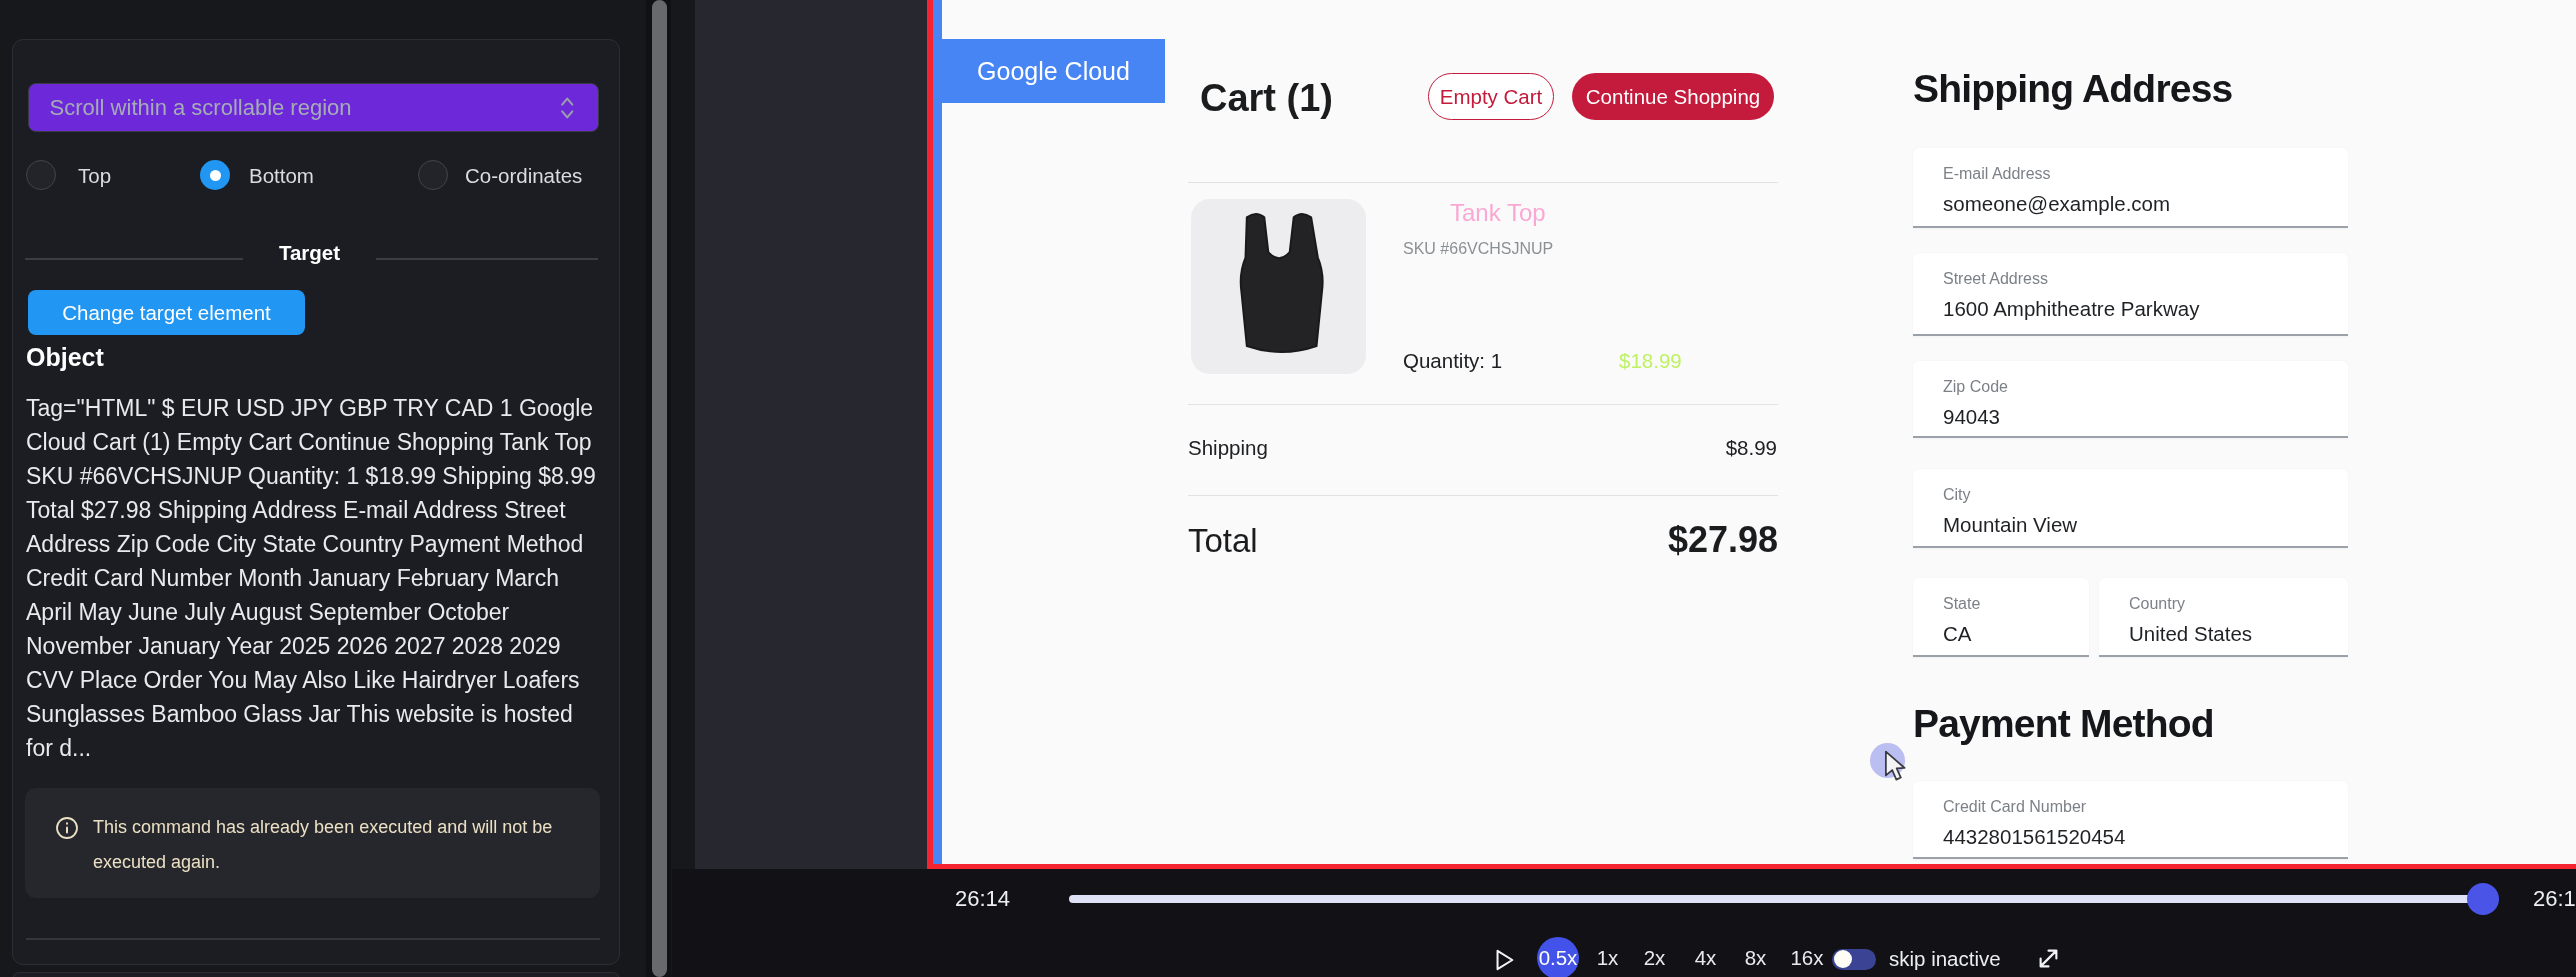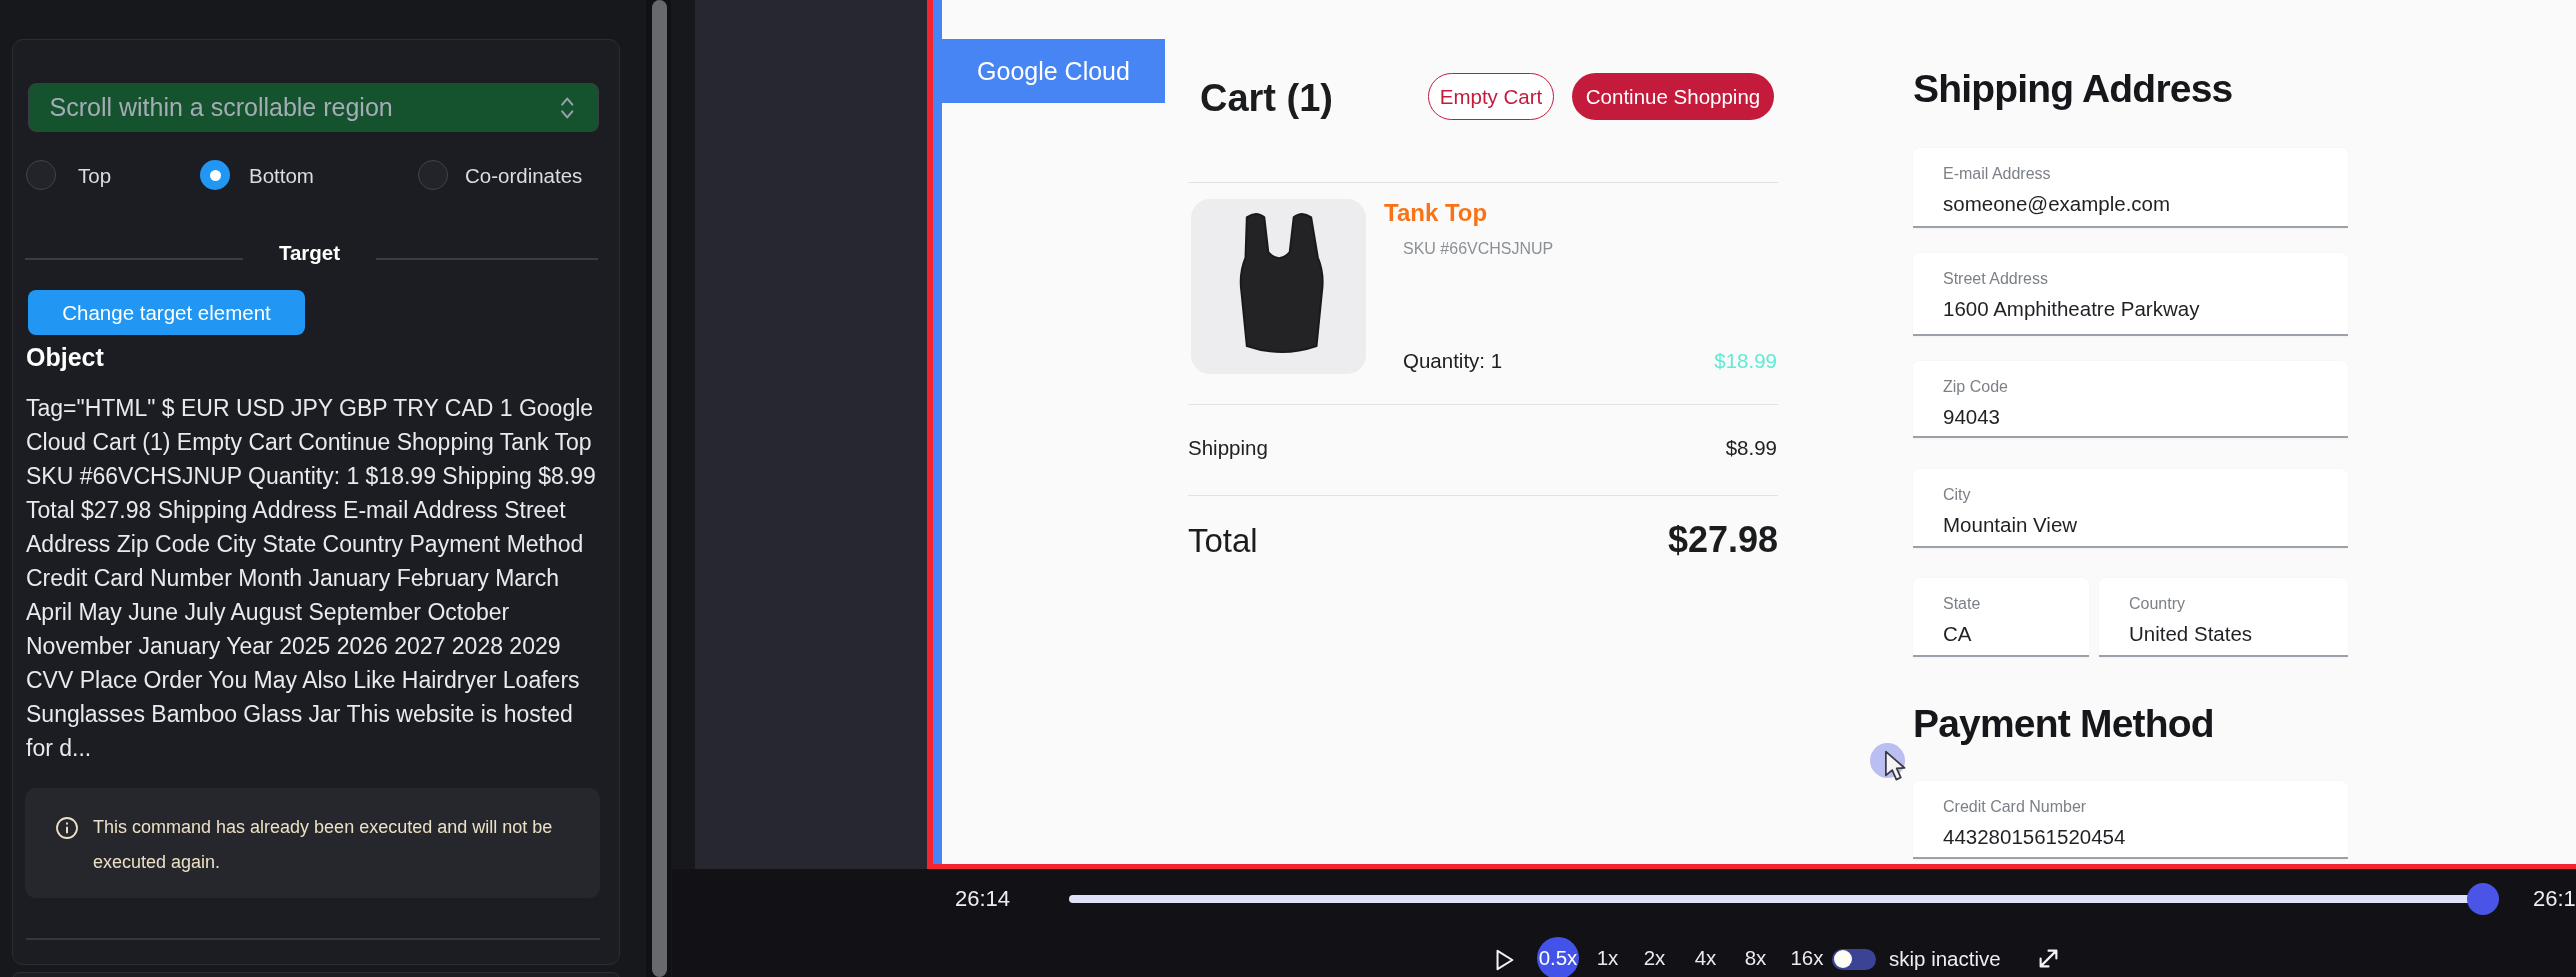--- a/index.html
+++ b/index.html
@@ -4,21 +4,21 @@
 <style>
   html,body{margin:0;padding:0;background:#17181c;}
   *{box-sizing:border-box;font-family:"Liberation Sans", sans-serif;}
   #root{position:relative;width:2576px;height:977px;overflow:hidden;background:#17181c;}
   .abs{position:absolute;}
 
   
   #sidebar{left:0;top:0;width:646px;height:977px;background:#17181c;}
   #sidebar-card{left:12px;top:39px;width:608px;height:926px;border:0.8px solid #2c2e36;border-radius:11px;background:#1b1d22;}
   #sidebar-card-next{left:12px;top:972px;width:608px;height:8px;border:0.8px solid #2c2e36;border-bottom:none;border-radius:11px 11px 0 0;background:#1b1d22;}
-  #action-select{left:28px;top:83px;width:571px;height:49px;border:1.6px solid #393c44;border-radius:8px;background:#14532d;display:flex;align-items:center;padding:0 20.5px;color:#a6acb6;font-size:25px;}
+  #action-select{left:28px;top:83px;width:571px;height:49px;border:1.6px solid #393c44;border-radius:8px;background:#6d28d9;display:flex;align-items:center;padding:0 20.5px;color:#a6acb6;font-size:22px;}
   #action-select .grow{flex:1;}
   .radio{width:30px;height:30px;border-radius:50%;}
   .radio.off{background:#22242a;border:1.6px solid #41444c;}
   .radio.on{background:#2196f3;display:flex;align-items:center;justify-content:center;}
   .radio.on .dot{width:11px;height:11px;border-radius:50%;background:#fff;}
   .radio-label{color:#d9dce0;font-size:20.5px;top:164px;}
   .divider-line{height:1.6px;background:#3a3d44;top:258px;}
   #target-label{top:241px;left:249px;width:121px;text-align:center;color:#ffffff;font-size:20.5px;font-weight:700;}
   #change-target-btn{left:28px;top:290px;width:277px;height:45px;border-radius:8px;background:#2196f3;color:#fff;font-size:20.5px;display:flex;align-items:center;justify-content:center;}
   #object-heading{left:26px;top:343px;color:#fff;font-size:25px;font-weight:700;}
@@ -40,24 +40,24 @@
   #hl-left-blue{left:932px;top:0;width:9.5px;height:864px;background:#4785f4;}
   #hl-bottom-red{left:927px;top:864px;width:1649px;height:4.7px;background:#f42431;}
   #brand-badge{left:942px;top:39px;width:223px;height:64px;background:#4785f4;color:#fff;font-size:25px;display:flex;align-items:center;justify-content:center;}
 
   
   #cart-title{left:1186px;top:77px;font-size:38px;font-weight:700;color:#1b1c1e;margin-left:14px;}
   #empty-cart-btn{left:1428px;top:73px;width:126px;height:47px;border:1.6px solid #c41a3b;border-radius:24px;background:#fff;color:#c41a3b;font-size:20.5px;display:flex;align-items:center;justify-content:center;}
   #continue-btn{left:1572px;top:73px;width:202px;height:47px;border-radius:24px;background:#c41a3b;color:#fff;font-size:20.5px;display:flex;align-items:center;justify-content:center;}
   .cart-div{left:1188px;width:590px;height:0.8px;background:#e2e2e4;}
   #item-image{left:1191px;top:199px;width:175px;height:175px;border-radius:19px;background:#ededef;display:flex;align-items:center;justify-content:center;}
-  #item-name{left:1384px;top:199px;font-size:24px;font-weight:700;color:#f97316;}
+  #item-name{left:1450px;top:199px;font-size:24px;font-weight:400;color:#f9a8d4;}
   #item-sku{left:1403px;top:240px;font-size:16px;color:#8b9095;}
   #item-qty{left:1403px;top:349px;font-size:20.5px;color:#202124;}
-  #item-price{left:1619px;top:349px;width:158px;text-align:right;font-size:20.5px;color:#5eead4;}
+  #item-price{left:1619px;top:349px;width:158px;text-align:left;font-size:20.5px;color:#bef264;}
   #ship-label{left:1188px;top:436px;font-size:20.5px;color:#202124;}
   #ship-price{left:1619px;top:436px;width:158px;text-align:right;font-size:20.5px;color:#202124;}
   #total-label{left:1188px;top:522px;font-size:33px;font-weight:500;color:#1b1c1e;}
   #total-price{left:1541px;top:519px;width:237px;text-align:right;font-size:36px;font-weight:700;color:#1b1c1e;}
 
   
   .form-heading{left:1913px;font-size:39px;font-weight:700;color:#16171a;letter-spacing:-0.8px;}
   .field-card{left:1913px;width:435px;background:#fff;border-radius:6.3px 6.3px 0 0;border-bottom:2.4px solid #9ba1a8;box-shadow:0 0.8px 2.4px rgba(0,0,0,0.04);}
   .field-label{position:absolute;left:30px;top:17.4px;font-size:16px;color:#7c8187;}
   .field-value{position:absolute;left:30px;top:44px;font-size:20.5px;color:#1f2125;}

